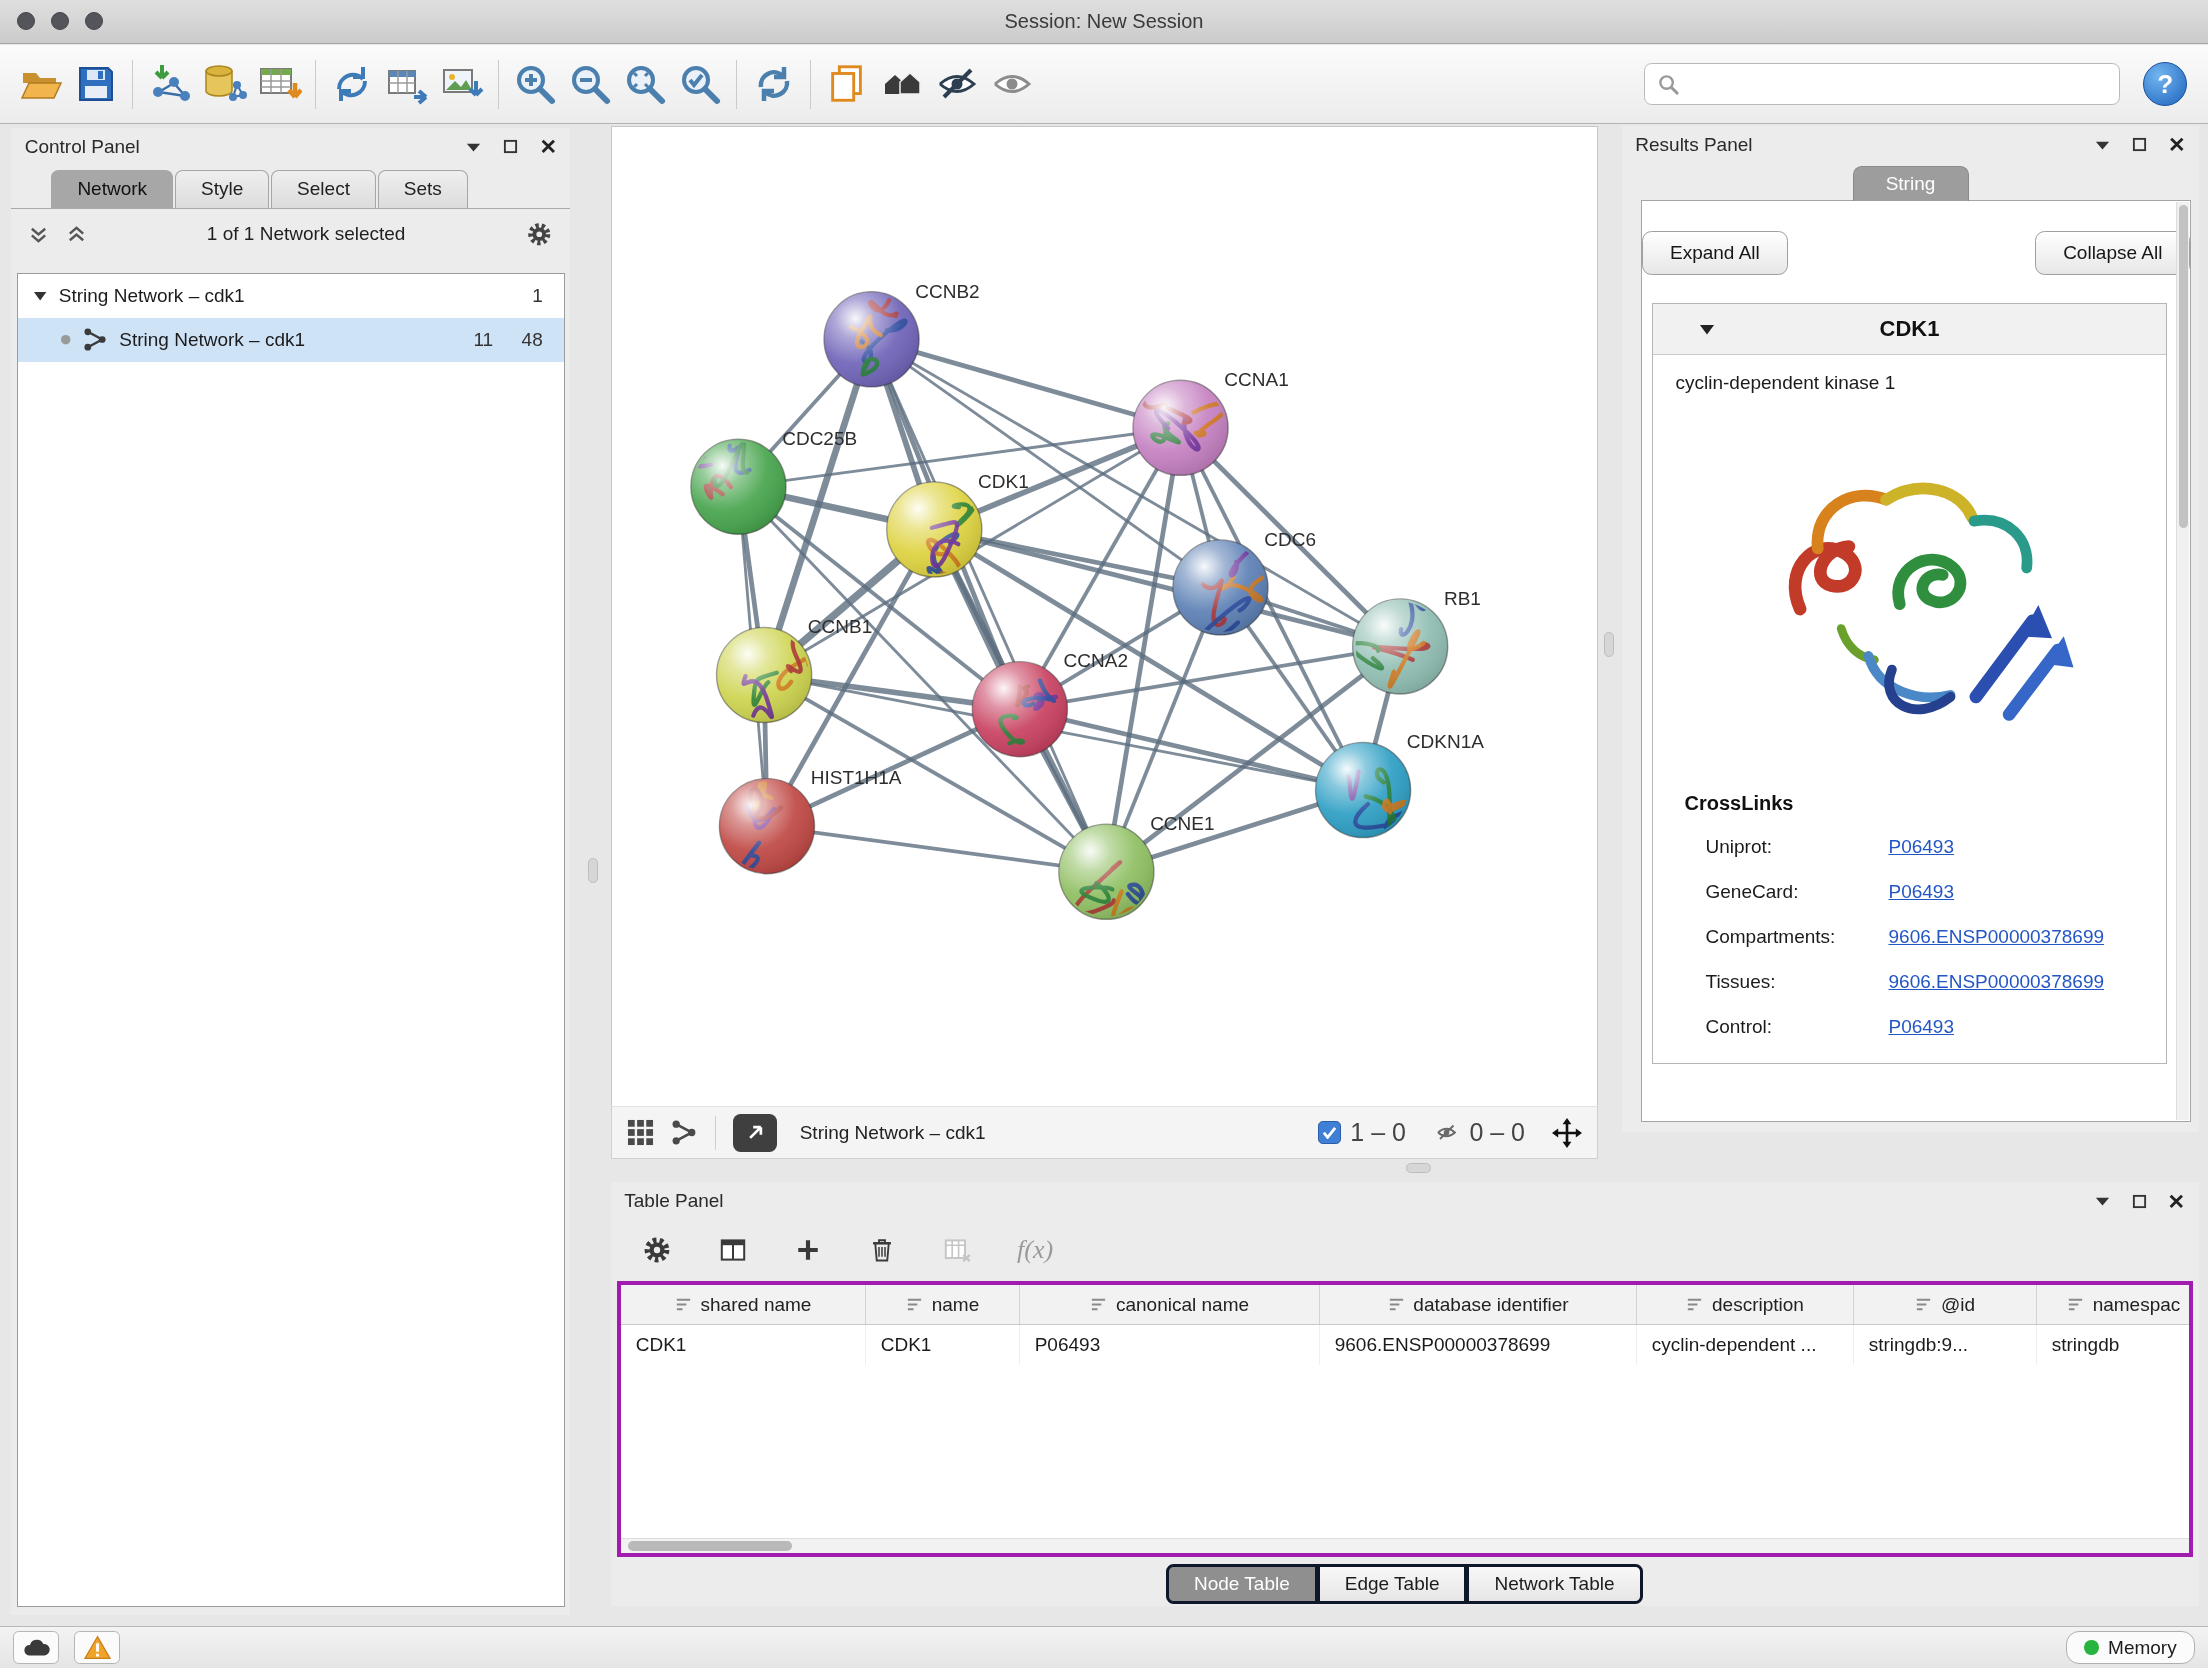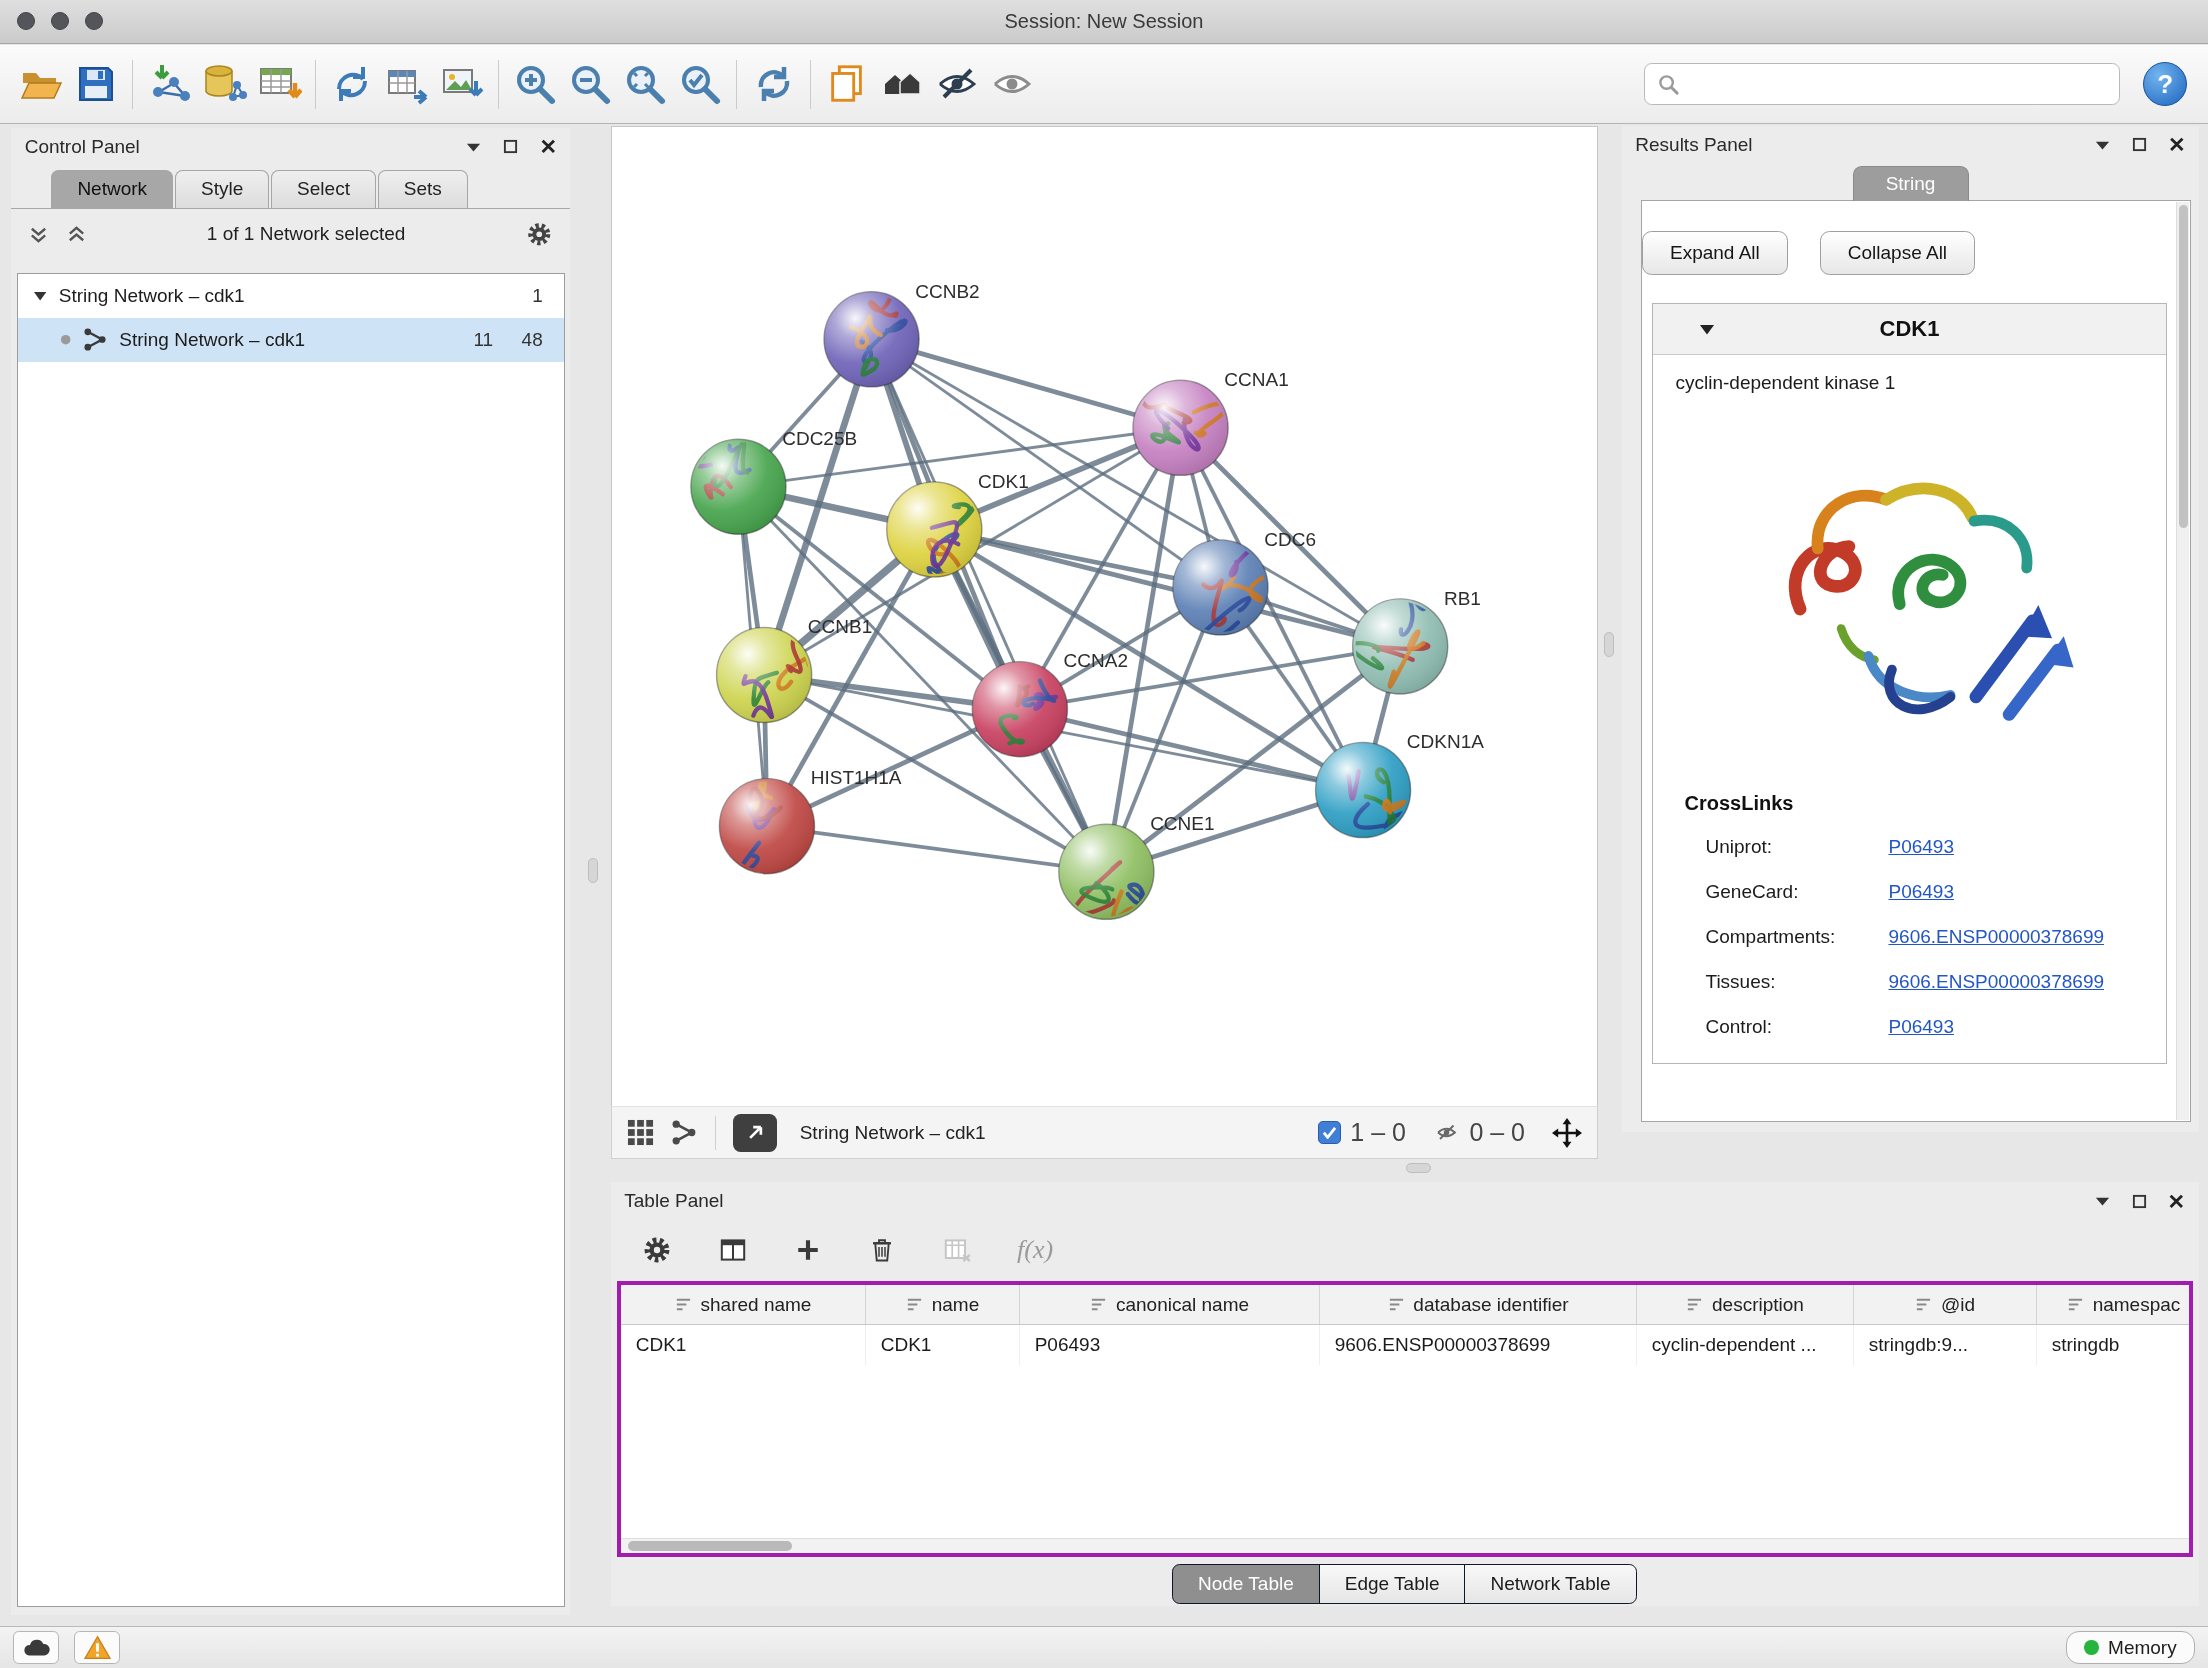--- a/index.html
+++ b/index.html
@@ -52,21 +52,21 @@
 .nt-dark-btn{width:44px;height:38px;border-radius:7.6px;background:#3f3f3f;display:flex;align-items:center;justify-content:center}
 .nt-title{font-size:19px;color:#222;margin-left:5.7px}
 .nt-right{margin-left:auto;display:flex;align-items:center;gap:27px}
 .nt-counter{display:flex;align-items:center;gap:9.5px;color:#444;font-size:25px}
 .checkbox-blue{width:23px;height:23px;border-radius:4.8px;background:#3f7fd6;border:1px solid #2a5ca8;display:flex;align-items:center;justify-content:center}
 
 
 .results-panel{position:absolute;left:1622px;top:1.9px;width:577px;height:1006px;background:#ececec}
 .rp-tab{width:116px;height:35px;margin:1.9px auto 0;background:#9d9d9d;border:1px solid #8a8a8a;border-bottom:none;border-radius:8.6px 8.6px 0 0;color:#fff;display:flex;align-items:center;justify-content:center;font-size:19px;position:relative;z-index:2}
 .rp-box{position:absolute;left:19px;right:7.6px;top:74px;bottom:9.5px;background:#fff;border:1px solid #a5a5a5}
-.rp-buttons{display:flex;justify-content:flex-start;gap:32px;padding:30px 0 28.5px}
+.rp-buttons{display:flex;justify-content:space-between;gap:40px;padding:30px 0 28.5px}
 .rp-btn{height:44px;padding:0 27px;border:1px solid #9f9f9f;border-radius:9.5px;background:linear-gradient(#ffffff,#e7e7e7);font-size:19px;display:flex;align-items:center;color:#161616}
 .rp-section{margin:0 23px 0 9.5px;border:1px solid #b5b5b5;background:#fff}
 .rp-sec-header{height:51px;background:#f1f1f1;border-bottom:1px solid #c9c9c9;display:flex;align-items:center;position:relative}
 .rp-sec-title{position:absolute;left:0;right:0;text-align:center;font-weight:bold;font-size:22px;color:#111}
 .rp-sec-arrow{margin-left:46px;z-index:1;display:flex}
 .rp-desc{padding:17px 0 3.8px 23px;font-size:19px;color:#1b1b1b}
 .rp-protein{display:flex;justify-content:center;padding:5.7px 0 0}
 .rp-crosslinks-title{font-weight:bold;font-size:20px;padding:17px 0 9.5px 32px;color:#111}
 .rp-link-row{display:flex;padding-left:53px;height:45px;align-items:center;font-size:19px;color:#1b1b1b}
 .rp-link-label{width:183px}
@@ -79,21 +79,21 @@
 .tp-toolbar{height:59px;display:flex;align-items:center;gap:44px;padding-left:30px}
 .fx-label{font-family:"Liberation Serif",serif;font-style:italic;font-size:26px;color:#9a9a9a}
 .tp-box{position:absolute;left:5.7px;right:5.7px;top:99px;height:276px;background:#fff;border:4px solid #a21caf;overflow:hidden}
 .tp-header{display:flex;height:40px;background:#f2f2f2;border-bottom:1px solid #c9c9c9}
 .tp-hcell{display:flex;align-items:center;justify-content:center;gap:7.6px;border-right:1px solid #d4d4d4;font-size:19px;overflow:hidden;white-space:nowrap;flex:0 0 auto;color:#222}
 .tp-row{display:flex;height:40px;background:#fff}
 .tp-cell{display:flex;align-items:center;padding-left:15px;border-right:1px solid #efefef;font-size:19px;white-space:nowrap;overflow:hidden;flex:0 0 auto;color:#1b1b1b}
 .tp-hscroll{position:absolute;bottom:0;left:0;right:0;height:15px;background:#f2f2f2;border-top:1px solid #dedede}
 .tp-thumb{position:absolute;left:7.6px;top:1.9px;width:164px;height:10.5px;border-radius:5.7px;background:#b9b9b9}
 .tp-tabs{position:absolute;bottom:1.9px;left:0;right:0;display:flex;justify-content:center}
-.tp-tab{height:40px;padding:0 25px;display:flex;align-items:center;border:1px solid #0f172a;background:linear-gradient(#f8f8f8,#e6e6e6);font-size:19px;margin-left:-1px;color:#1c1c1c}
+.tp-tab{height:40px;padding:0 25px;display:flex;align-items:center;border:3px solid #0f172a;background:linear-gradient(#f8f8f8,#e6e6e6);font-size:19px;margin-left:-1px;color:#1c1c1c}
 .tp-tab.selected{background:#8f8f8f;color:#fff}
 .tp-tab:first-child{border-radius:7.6px 0 0 7.6px}
 .tp-tab:last-child{border-radius:0 7.6px 7.6px 0}
 
 
 .split-h{position:absolute;width:9.5px;height:25px;border-radius:4.8px;background:#d6d6d6;border:1px solid #bdbdbd}
 .split-v{position:absolute;width:25px;height:9.5px;border-radius:4.8px;background:#d6d6d6;border:1px solid #bdbdbd}
 
 
 .statusbar{position:absolute;left:0;right:0;bottom:0;height:42px;background:linear-gradient(#f3f3f3,#e5e5e5);border-top:1px solid #b9b9b9;display:flex;align-items:center;padding:0 13.3px;gap:15px}

